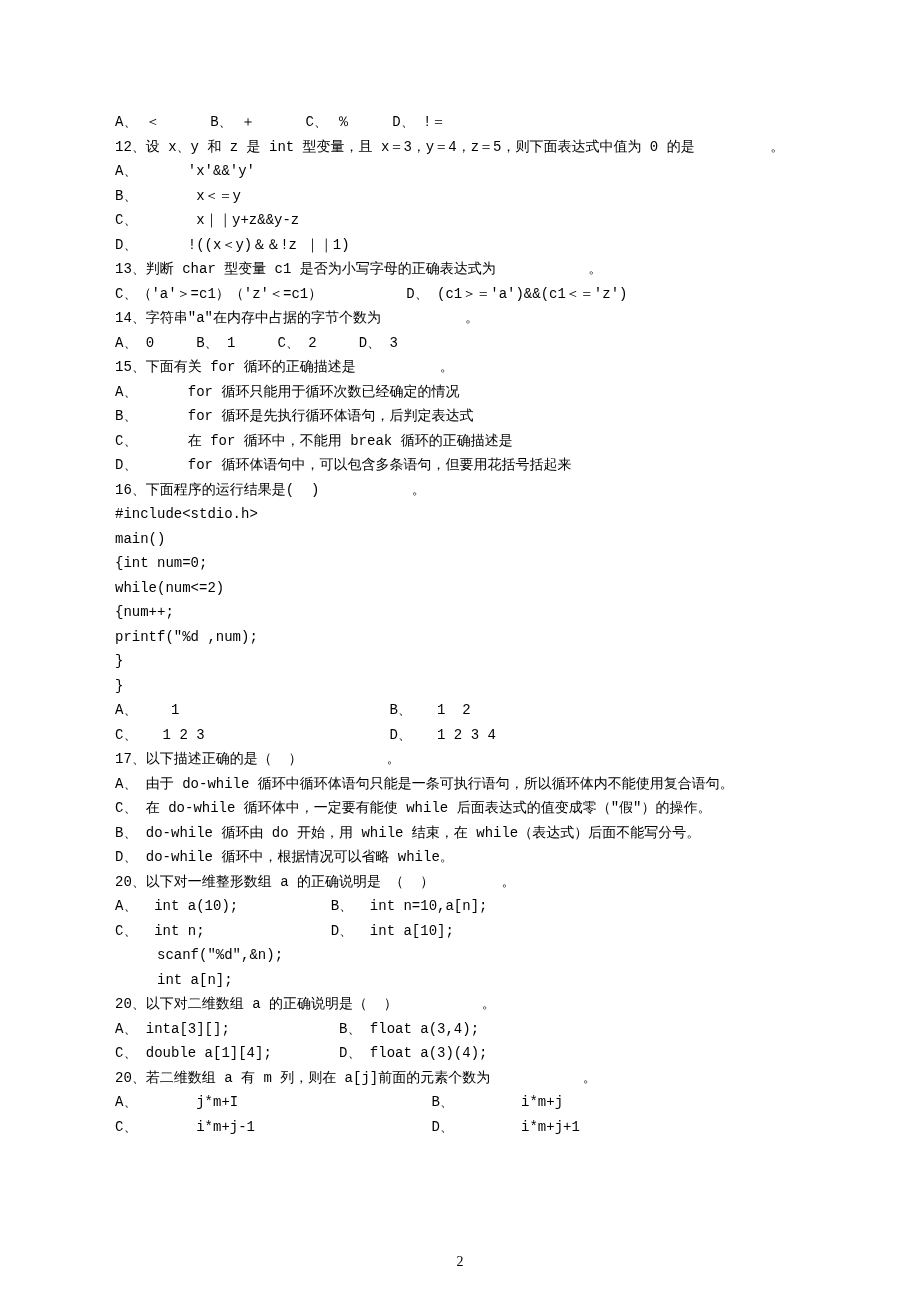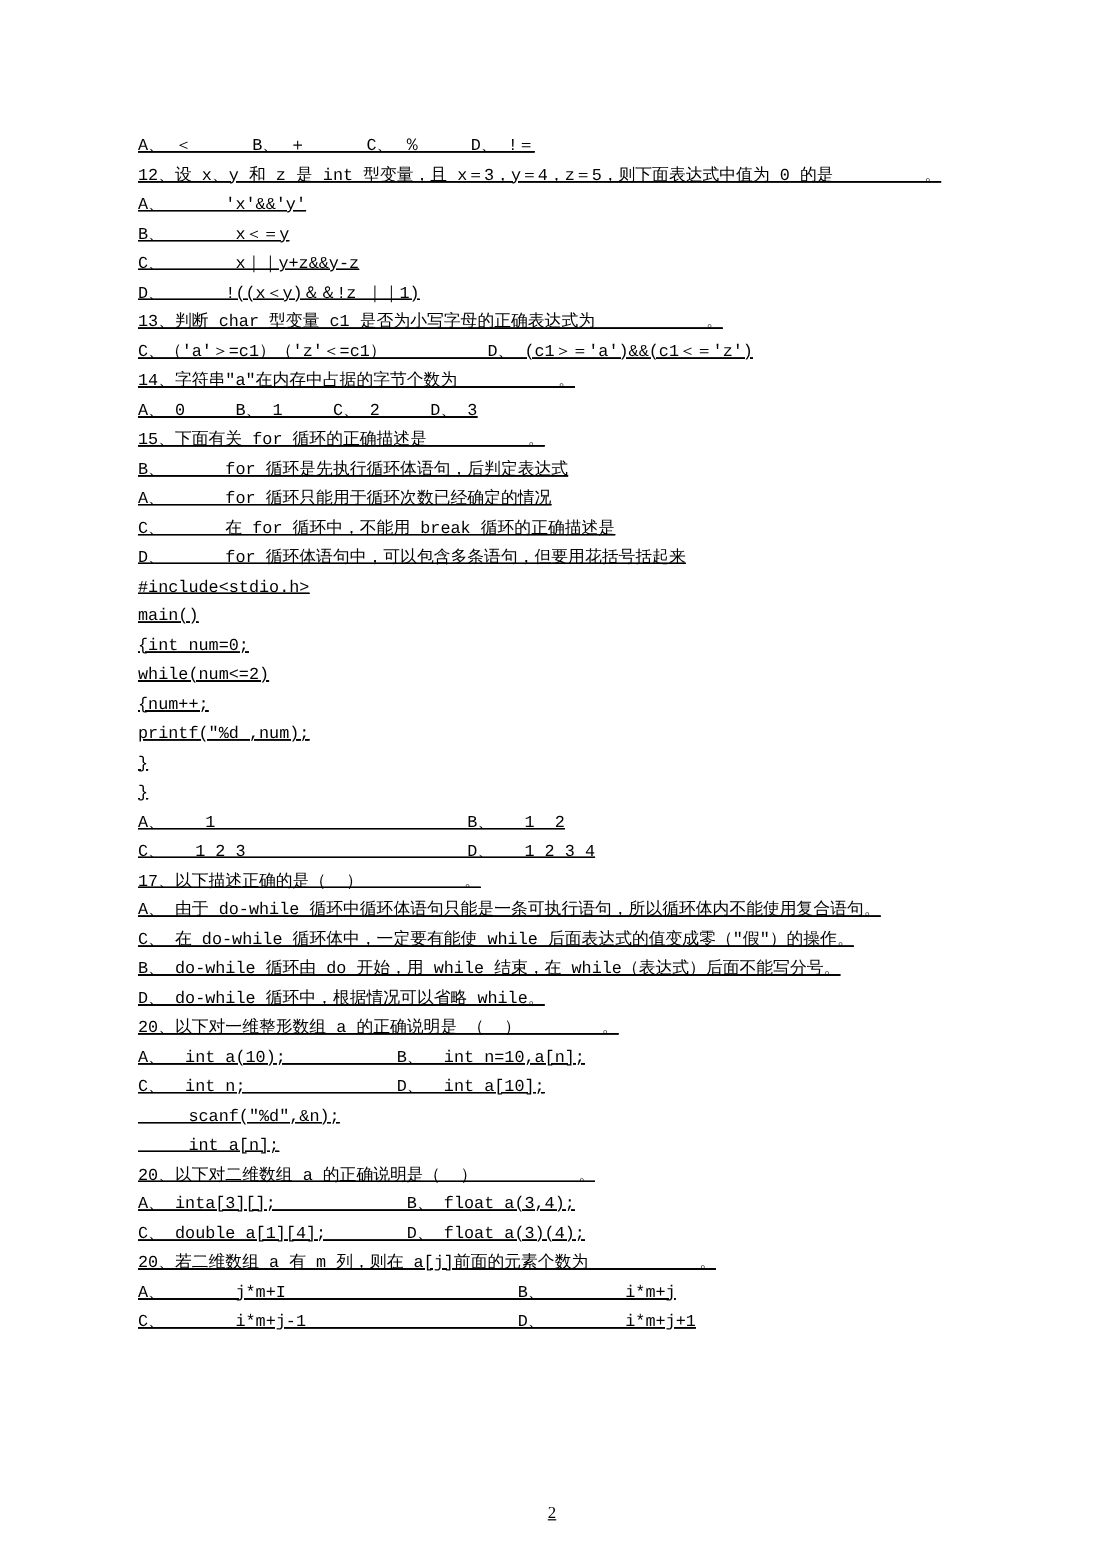--- a/index.html
+++ b/index.html
@@ -1,19 +1,18 @@
 <!DOCTYPE html>
 <html><head>
   <meta charset="utf-8">
   <style>
     * {
       margin: 0;
       padding: 0;
       box-sizing: border-box;
-      text-decoration: underline;
     }
     body {
       width: 920px;
       min-height: 1302px;
       background: #fff;
       font-family: "SimSun", "宋体", serif;
       font-size: 14px;
       color: #000;
       line-height: 1.75;
       padding: 110px 115px 40px 115px;
@@ -43,24 +42,25 @@
   <div class="line">12、设 x、y 和 z 是 int 型变量，且 x＝3，y＝4，z＝5，则下面表达式中值为 0 的是         。</div>
   <div class="line">A、      'x'&amp;&amp;'y'</div>
   <div class="line">B、       x＜＝y</div>
   <div class="line">C、       x｜｜y+z&amp;&amp;y-z</div>
   <div class="line">D、      !((x＜y)＆＆!z ｜｜1)</div>
   <div class="line">13、判断 char 型变量 c1 是否为小写字母的正确表达式为           。</div>
   <div class="line">C、（'a'＞=c1）（'z'＜=c1）          D、 (c1＞＝'a')&amp;&amp;(c1＜＝'z')</div>
   <div class="line">14、字符串"a"在内存中占据的字节个数为          。</div>
   <div class="line">A、 0     B、 1     C、 2     D、 3</div>
   <div class="line">15、下面有关 for 循环的正确描述是          。</div>
+  <div class="line">A、      for 循环只能用于循环次数已经确定的情况</div>
   <div class="line">B、      for 循环是先执行循环体语句，后判定表达式</div>
-  <div class="line">A、      for 循环只能用于循环次数已经确定的情况</div>
   <div class="line">C、      在 for 循环中，不能用 break 循环的正确描述是</div>
   <div class="line">D、      for 循环体语句中，可以包含多条语句，但要用花括号括起来</div>
+  <div class="line">16、下面程序的运行结果是(  )           。</div>
   <div class="line">#include&lt;stdio.h&gt;</div>
   <div class="line">main()</div>
   <div class="line">{int num=0;</div>
   <div class="line">while(num&lt;=2)</div>
   <div class="line">{num++;</div>
   <div class="line">printf("%d ,num);</div>
   <div class="line">}</div>
   <div class="line">}</div>
   <div class="line">A、    1                         B、   1  2</div>
   <div class="line">C、   1 2 3                      D、   1 2 3 4</div>

